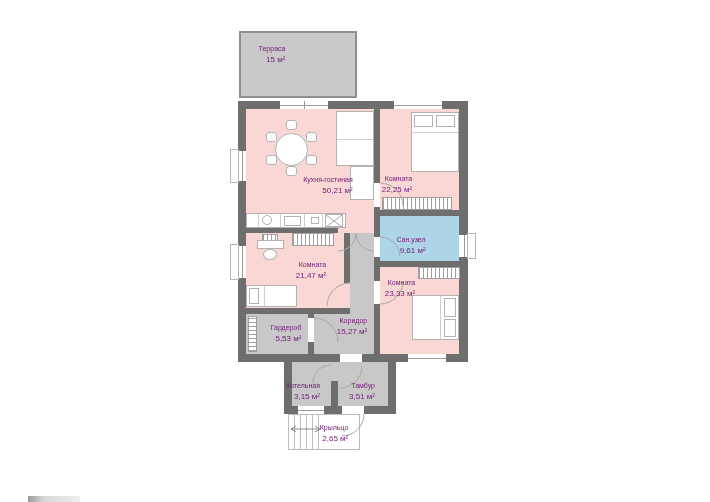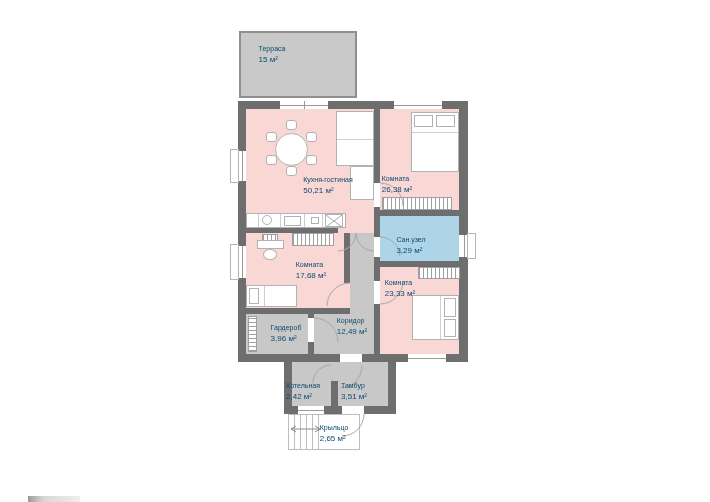--- a/index.html
+++ b/index.html
@@ -19,22 +19,22 @@
   .fur{position:absolute;background:#fff;border:1px solid #b2b2b2;}
   .round{border-radius:50%;}
   .chair{border-radius:3px;}
   .strip-v{position:absolute;border:1px solid #9f9f9f;
      background:repeating-linear-gradient(90deg,#9f9f9f 0,#9f9f9f 1px,#fff 1px,#fff 4px);}
   .strip-h{position:absolute;border:1px solid #9f9f9f;
      background:repeating-linear-gradient(0deg,#9f9f9f 0,#9f9f9f 1px,#fff 1px,#fff 4px);}
   .divline{position:absolute;background:#cfcfcf;}
   .step{position:absolute;background:#bdbdbd;width:1px;}
   .porch{position:absolute;border:1px solid #bdbdbd;background:#fff;}
-  .lbl{position:absolute;transform:translate(-50%,-50%);text-align:left;
-       color:#0c4a6e;white-space:nowrap;line-height:1.1;}
+  .lbl{position:absolute;transform:translate(-50%,-50%);text-align:right;
+       color:#701a75;white-space:nowrap;line-height:1.1;}
   .rn{display:block;font-size:7px;margin-bottom:3px;}
   .ra{display:block;font-size:8px;}
   .terr{position:absolute;background:#c9c9c9;border:2px solid #8f8f8f;}
   .wm{position:absolute;background:linear-gradient(90deg,#9a9a9a,#d8d8d8 30%,#eee);}
   svg.ovl{position:absolute;left:0;top:0;pointer-events:none;}
 </style>
 </head>
 <body>
 
 <div id="canvas">
@@ -191,47 +191,47 @@
   <div class="lbl" style="left:272px;top:55px;">
     <span class="rn">Терраса</span>
     <span class="ra">15 м²</span>
   </div>
   <div class="lbl" style="left:328px;top:186px;">
     <span class="rn">Кухня-гостиная</span>
     <span class="ra">50,21 м²</span>
   </div>
   <div class="lbl" style="left:397px;top:185px;">
     <span class="rn">Комната</span>
-    <span class="ra">26,38 м²</span>
+    <span class="ra">22,25 м²</span>
   </div>
   <div class="lbl" style="left:411px;top:246px;">
     <span class="rn">Сан.узел</span>
-    <span class="ra">3,29 м²</span>
+    <span class="ra">9,61 м²</span>
   </div>
   <div class="lbl" style="left:311px;top:271px;">
     <span class="rn">Комната</span>
-    <span class="ra">17,68 м²</span>
+    <span class="ra">21,47 м²</span>
   </div>
   <div class="lbl" style="left:400px;top:289px;">
     <span class="rn">Комната</span>
     <span class="ra">23,33 м²</span>
   </div>
   <div class="lbl" style="left:286px;top:334px;">
     <span class="rn">Гардероб</span>
-    <span class="ra">3,96 м²</span>
+    <span class="ra">5,53 м²</span>
   </div>
   <div class="lbl" style="left:352px;top:327px;">
     <span class="rn">Коридор</span>
-    <span class="ra">12,49 м²</span>
+    <span class="ra">15,27 м²</span>
   </div>
   <div class="lbl" style="left:303px;top:392px;">
     <span class="rn">Котельная</span>
-    <span class="ra">2,42 м²</span>
-  </div>
-  <div class="lbl" style="left:354px;top:392px;">
+    <span class="ra">3,15 м²</span>
+  </div>
+  <div class="lbl" style="left:362px;top:392px;">
     <span class="rn">Тамбур</span>
     <span class="ra">3,51 м²</span>
   </div>
   <div class="lbl" style="left:334px;top:434px;">
     <span class="rn">Крыльцо</span>
     <span class="ra">2,65 м²</span>
   </div>
 
   <div class="wm" style="left:28px;top:496px;width:52px;height:6px;"></div>
 

